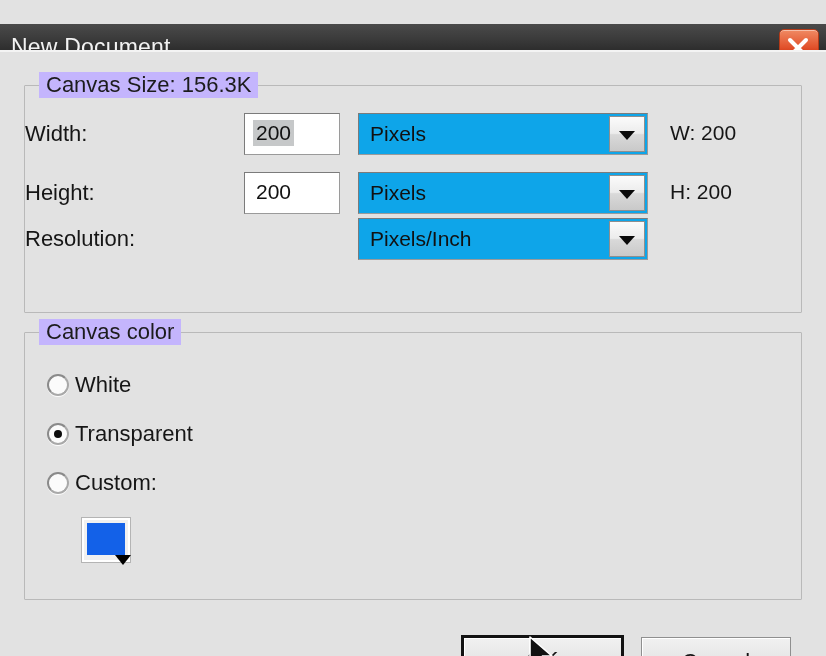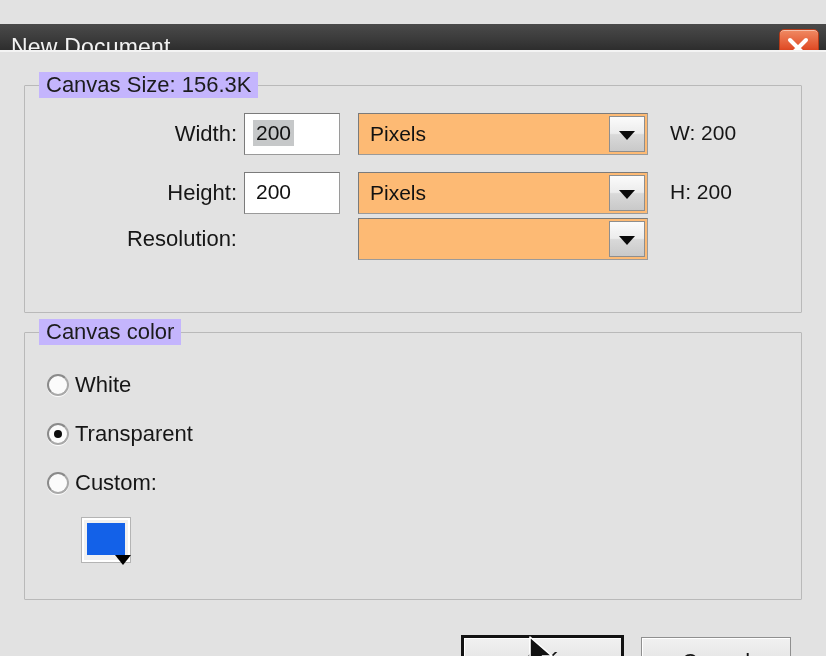--- a/index.html
+++ b/index.html
@@ -87,21 +87,20 @@
   #group-canvas-size { left: 24px; top: 33px; width: 778px; height: 228px; }
   #group-canvas-color { left: 24px; top: 280px; width: 778px; height: 268px; }
 
   
   .form-row { position: absolute; left: 0; width: 100%; height: 44px; }
   .row-label {
     position: absolute;
     left: 0;
     top: 8px;
     width: 212px;
-    text-align: right;
     font-size: 22px;
     color: #161616;
     white-space: nowrap;
   }
   .text-input {
     position: absolute;
     left: 219px;
     top: 0;
     width: 96px;
     height: 42px;
@@ -126,21 +125,21 @@
     left: 8px;
     top: 6px;
   }
 
   .combo {
     position: absolute;
     left: 333px;
     top: 0;
     width: 290px;
     height: 42px;
-    background: #fdba74;
+    background: #0ea5e9;
     border: 1px solid #9a9a9a;
     border-top-color: #7b7b7b;
     border-left-color: #7b7b7b;
     box-sizing: border-box;
     cursor: pointer;
   }
   .combo .val {
     position: absolute;
     left: 11px;
     top: 8px;
@@ -318,20 +317,21 @@
           <span class="combo-arrow">
               <span class="tri"></span>
             </span>
         </div>
         <div class="dim-label">H: 200</div>
       </div>
 
       <div class="form-row" style="top:132px;">
         <div class="row-label">Resolution:</div>
         <div class="combo">
+          <span class="val">Pixels/Inch</span>
           <span class="combo-arrow">
               <span class="tri"></span>
             </span>
         </div>
         <div class="dim-label"></div>
       </div>
     </div>
 
     <div class="groupbox" id="group-canvas-color">
       <div class="groupbox-legend">Canvas color</div>

